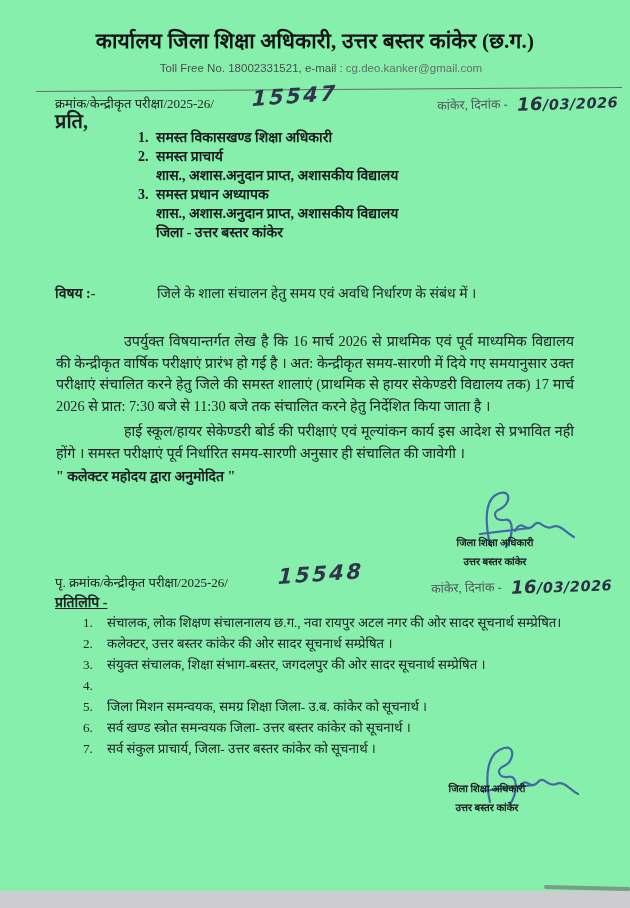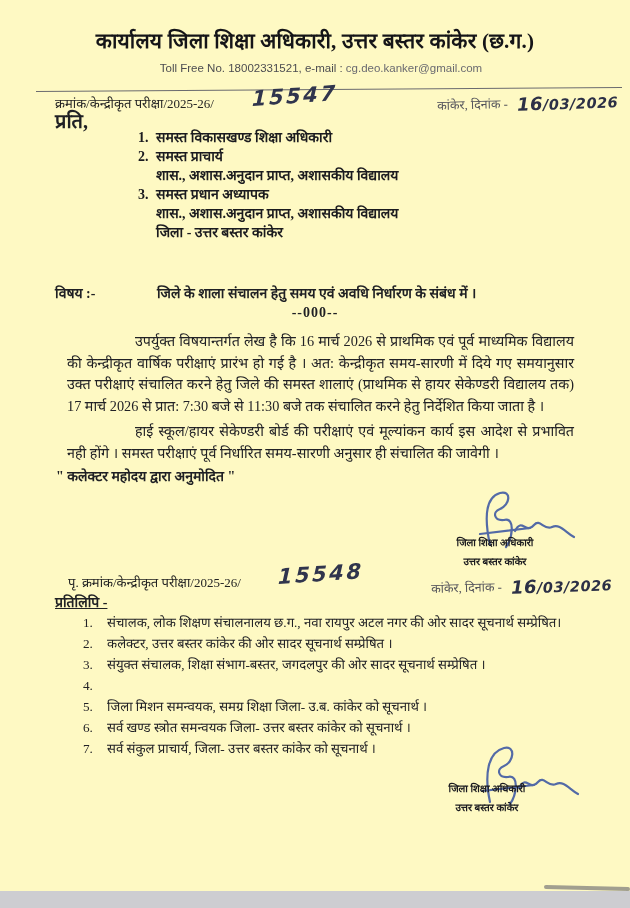--- a/index.html
+++ b/index.html
@@ -5,21 +5,21 @@
   html,body{margin:0;padding:0;}
   body{
     background:#c9c9cd;
     font-family:"Liberation Serif","DejaVu Serif",serif;
     color:#1f2024;
     -webkit-font-smoothing:antialiased;
   }
   .page{
     position:relative;
     width:630px;height:908px;
-    background:#fef9c3;
+    background:#86efac;
     overflow:hidden;
     margin:0 auto;
   }
   .abs{position:absolute;}
   .center{text-align:center;}
 
   .doc-title{
     left:0;right:0;top:26px;
     font-size:21px;font-weight:700;color:#151518;
     letter-spacing:.2px;
@@ -57,27 +57,27 @@
 
   .to-label{left:55px;top:107px;font-size:20px;font-weight:600;}
 
   .recip{left:138px;top:128px;font-size:14px;font-weight:700;color:#1b1b1f;line-height:19px;}
   .recip .row{display:flex;}
   .recip .num{width:18px;flex:none;}
   .recip .sub{padding-left:18px;}
 
   .subject-row{left:55px;right:40px;top:283px;font-size:14px;}
   .subject-row .slbl{font-weight:600;}
-  .subject-row .stxt{font-weight:700;margin-left:58px;}
+  .subject-row .stxt{font-weight:400;margin-left:58px;}
   .separator{left:0;right:0;top:305px;font-size:14px;font-weight:700;letter-spacing:1px;}
 
   .body-para{
     left:56px;right:56px;
     font-size:14.3px;line-height:21.5px;
-    text-align:justify;color:#222226;margin-left:11px;
+    text-align:justify;color:#222226;
   }
   .p1{top:331px;text-indent:68px;}
   .p2{top:421px;text-indent:68px;}
   .approved{left:56px;top:466px;font-size:14px;font-weight:700;}
 
   .sign-block{width:210px;font-size:10px;font-weight:700;line-height:19px;color:#1b1b1f;}
   .sign1-text{right:30px;top:533px;text-align:center;}
   .sign2-text{right:38px;top:779px;text-align:center;}
   .sig-svg{pointer-events:none;}
   .copy-label{left:55px;top:592px;font-size:14px;font-weight:600;text-decoration:underline;}
@@ -132,40 +132,39 @@
       <span>समस्त प्रधान अध्यापक</span>
     </div>
     <div class="sub">शास., अशास.अनुदान प्राप्त, अशासकीय विद्यालय</div>
     <div class="sub">जिला - उत्तर बस्तर कांकेर</div>
   </div>
 
   <div class="abs subject-row">
     <span class="slbl">विषय :-</span>
     <span class="stxt">जिले के शाला संचालन हेतु समय एवं अवधि निर्धारण के संबंध में ।</span>
   </div>
-  <div class="abs center separator">--000--</div>
 
   <div class="abs body-para p1">उपर्युक्त विषयान्तर्गत लेख है कि 16 मार्च 2026 से  प्राथमिक एवं पूर्व माध्यमिक विद्यालय की केन्द्रीकृत वार्षिक परीक्षाएं प्रारंभ हो गई है । अत: केन्द्रीकृत समय-सारणी में दिये गए समयानुसार उक्त परीक्षाएं संचालित करने हेतु जिले की समस्त शालाएं (प्राथमिक से हायर सेकेण्डरी विद्यालय तक) 17 मार्च 2026 से प्रात: 7:30 बजे से 11:30 बजे तक संचालित करने हेतु निर्देशित किया जाता है ।</div>
   <div class="abs body-para p2">हाई स्कूल/हायर सेकेण्डरी बोर्ड की परीक्षाएं एवं मूल्यांकन कार्य इस आदेश से प्रभावित नही होंगे । समस्त परीक्षाएं पूर्व निर्धारित समय-सारणी अनुसार ही संचालित की जावेगी ।</div>
   <div class="abs approved">" कलेक्टर महोदय द्वारा अनुमोदित "</div>
 
   <svg class="abs sig-svg" style="left:460px;top:487px;" width="130" height="72" viewBox="0 0 130 72">
     <g fill="none" stroke="#3c57a3" stroke-width="2.2" stroke-linecap="round" opacity="0.88">
       <path d="M30,58 C24,30 26,10 40,6 C52,3 50,18 40,22 C32,25 34,34 44,33"></path>
       <path d="M44,33 C56,30 52,52 46,60"></path>
       <path d="M55,44 C62,30 66,48 74,38 C80,31 84,44 92,40 C100,36 106,46 114,50"></path>
       <path d="M20,47 L70,41"></path>
     </g>
   </svg>
   <div class="abs sign-block sign1-text">
     <div>जिला शिक्षा अधिकारी</div>
     <div>उत्तर बस्तर कांकेर</div>
   </div>
 
-  <div class="abs ref-label" style="left:68px;top:573px;">पृ. क्रमांक/केन्द्रीकृत परीक्षा/2025-26/</div>
+  <div class="abs ref-label" style="left:55px;top:573px;">पृ. क्रमांक/केन्द्रीकृत परीक्षा/2025-26/</div>
   <div class="abs" style="left:278px;top:562px;">
     <span class="hand-num">15548</span>
   </div>
   <div class="abs place-date" style="right:18px;top:575px;">
     <span class="lbl">कांकेर, दिनांक -</span>
     <span class="hand-date"><span class="big">16</span><span>/03/2026</span></span>
   </div>
   <div class="abs copy-label">प्रतिलिपि -</div>
 
   <div class="abs copies">

